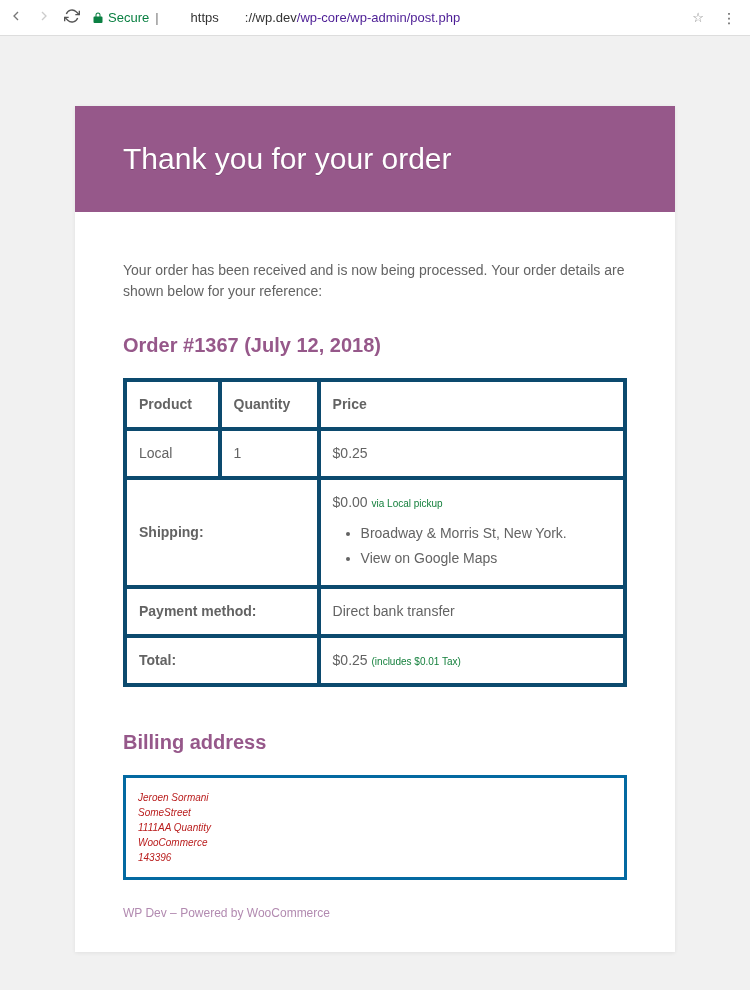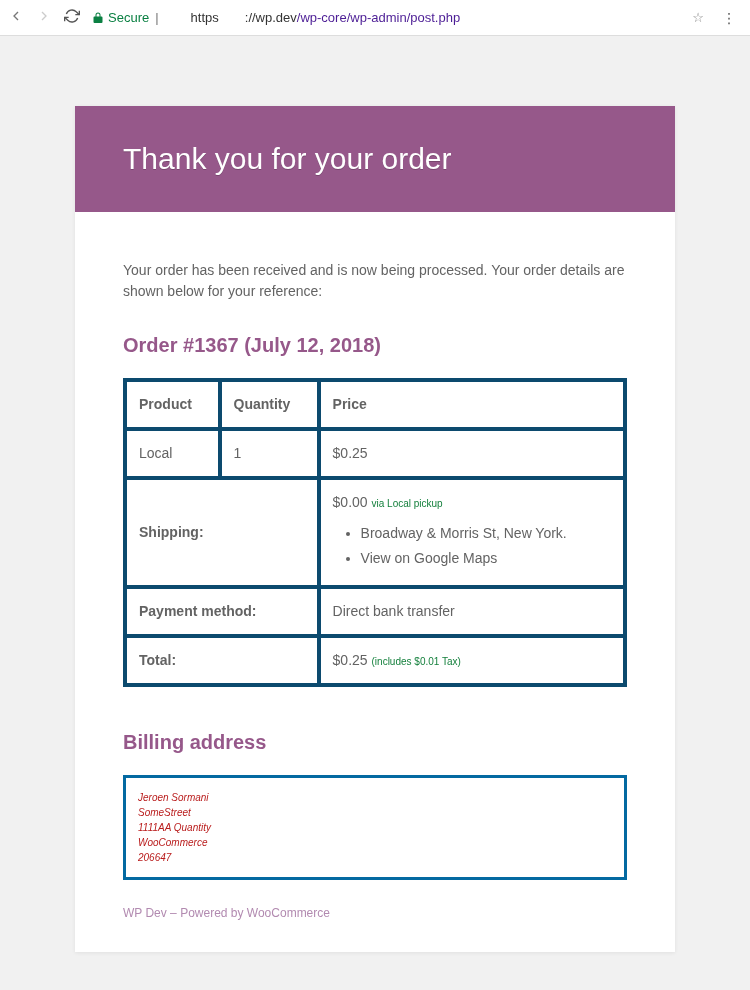--- a/index.html
+++ b/index.html
@@ -190,19 +190,19 @@
         </tbody>
       </table>
 
       <h2 class="section-title">Billing address</h2>
 
       <div class="address-box">
         <div>Jeroen Sormani</div>
         <div>SomeStreet</div>
         <div>1111AA Quantity</div>
         <div>WooCommerce</div>
-        <div>206647</div>
+        <div>143396</div>
       </div>
 
       <div class="footer">WP Dev – Powered by WooCommerce</div>
     </div>
   </div>
 </div>
 
 </body></html>

